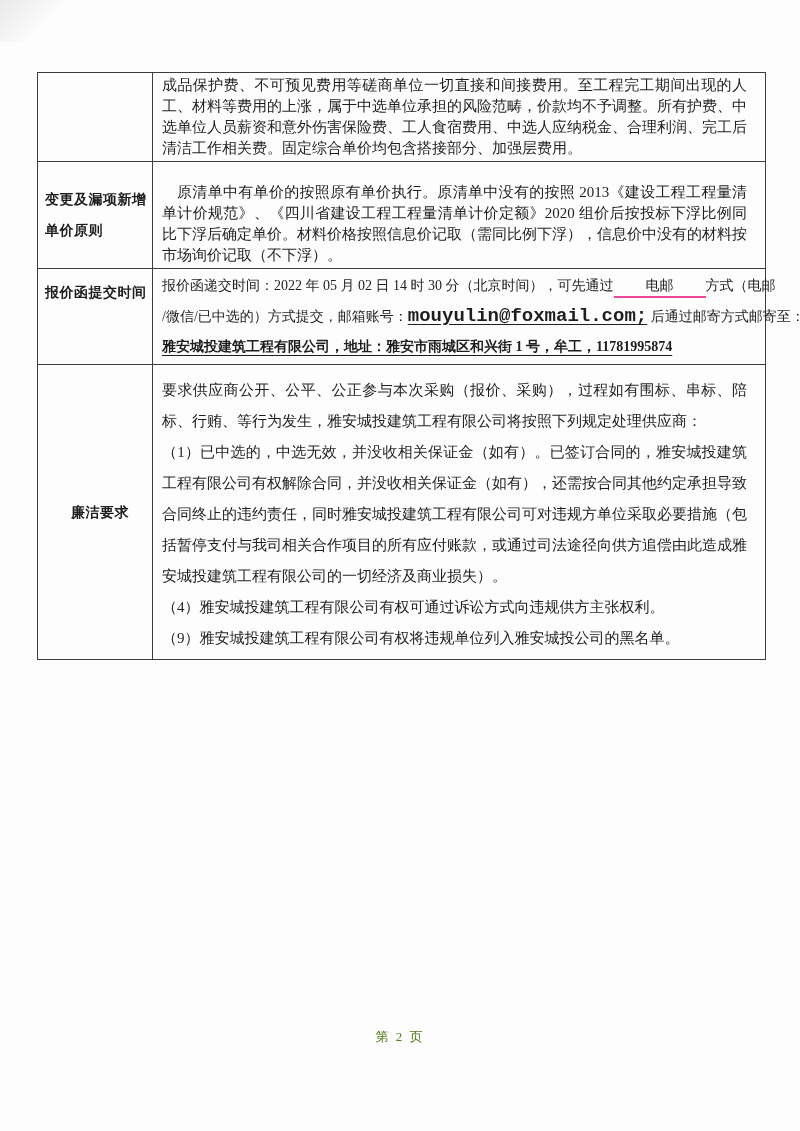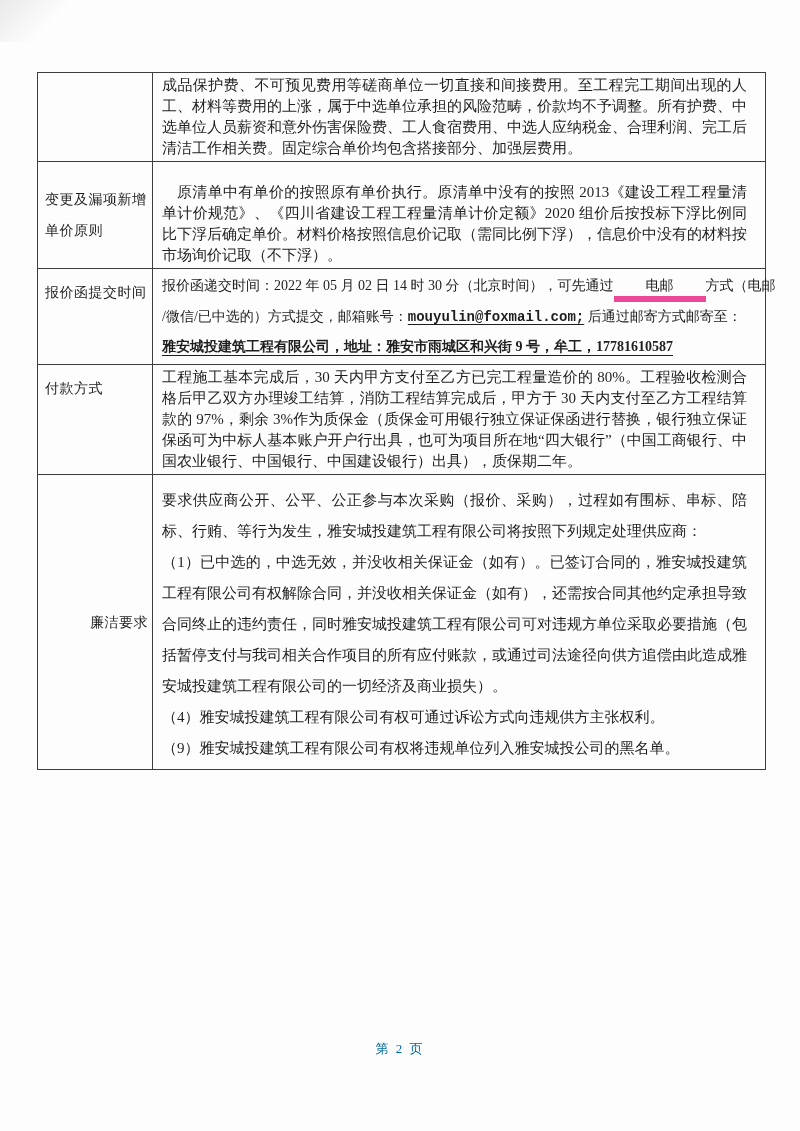--- a/index.html
+++ b/index.html
@@ -22,76 +22,75 @@
     position:absolute; left:37px; top:72px; width:728px;
     border-collapse:collapse; table-layout:fixed;
   }
   .spec-table td {
     border:1px solid #3d3d3d;
     vertical-align:top;
   }
   td.label-cell {
     width:115px;
     font-family:"Liberation Sans","DejaVu Sans",sans-serif;
-    font-weight:normal;
+    font-weight:bold;
     font-size:14px;
     line-height:2.2;
     padding:4px 4px 4px 7px;
     letter-spacing:0.5px;
   }
   td.content-cell {
     width:613px;
     font-size:15px;
     padding:2px 18px 2px 9px;
   }
   p.tight { line-height:21px; text-align:justify; }
   p.loose { line-height:31px; text-align:justify; }
   tr.r1 td { height:86px; }
   tr.r2 td { height:70px; }
   tr.r3 td { height:88px; }
   tr.r4 td { height:107px; }
   tr.r5 td { height:295px; }
   tr.r2 td.label-cell { vertical-align:middle; }
-  tr.r5 td.label-cell { vertical-align:middle; text-align:right; padding-left:14px; }
+  tr.r5 td.label-cell { vertical-align:middle; text-align:center; padding-left:14px; }
   tr.r3 td.label-cell { padding-top:8px; }
   tr.r4 td.label-cell { padding-top:8px; }
   tr.r2 p.tight { text-indent:1em;margin-top:18px; }
   tr.r5 td.content-cell { padding-top:10px;margin-left:24px; }
   
   .qline {
     font-size:14px;
     line-height:30px;
     white-space:nowrap;
   }
   .blank-field {
     display:inline-block;
     min-width:92px;
     text-align:center;
-    border-bottom:6px solid #ec4899;
+    border-bottom:2px solid #ec4899;
     line-height:20px;
   }
   .email {
     font-family:"Liberation Mono","DejaVu Sans Mono",monospace;
     font-weight:bold;
-    font-size:14px;
+    font-size:19px;
     text-decoration:underline;
     text-underline-offset:3px;
   }
   .uline-bold {
     font-weight:bold;
     text-decoration:underline;
     text-underline-offset:4px;
   }
   .footer {
     position:absolute; left:0; top:1028px; width:100%;
     text-align:center;
     font-size:13px;
-    color:#0369a1;
+    color:#4d7c0f;
     letter-spacing:2px;
-    margin-top:12px;
   }
 </style>
 </head>
 <body>
 
 <div class="page">
 
   <table class="spec-table">
     <tbody>
         <tr class="r1">
@@ -104,27 +103,21 @@
       <td class="label-cell">变更及漏项新增单价原则</td>
       <td class="content-cell">
         <p class="tight">原清单中有单价的按照原有单价执行。原清单中没有的按照 2013《建设工程工程量清单计价规范》、《四川省建设工程工程量清单计价定额》2020 组价后按投标下浮比例同比下浮后确定单价。材料价格按照信息价记取（需同比例下浮），信息价中没有的材料按市场询价记取（不下浮）。</p>
       </td>
     </tr>
     <tr class="r3">
       <td class="label-cell">报价函提交时间</td>
       <td class="content-cell">
         <div class="qline"><span>报价函递交时间：2022 年 05 月 02 日 14 时 30 分（北京时间），可先通过</span><span class="blank-field">电邮</span><span>方式（电邮</span></div>
         <div class="qline"><span>/微信/已中选的）方式提交，邮箱账号：</span><span class="email">mouyulin@foxmail.com;</span><span> 后通过邮寄方式邮寄至：</span></div>
-        <div class="qline"><span class="uline-bold">雅安城投建筑工程有限公司，地址：雅安市雨城区和兴街 9 号，牟工，17781610587</span></div>
-      </td>
-    </tr>
-    <tr class="r4">
-      <td class="label-cell">付款方式</td>
-      <td class="content-cell">
-        <p class="tight">工程施工基本完成后，30 天内甲方支付至乙方已完工程量造价的 80%。工程验收检测合格后甲乙双方办理竣工结算，消防工程结算完成后，甲方于 30 天内支付至乙方工程结算款的 97%，剩余 3%作为质保金（质保金可用银行独立保证保函进行替换，银行独立保证保函可为中标人基本账户开户行出具，也可为项目所在地“四大银行”（中国工商银行、中国农业银行、中国银行、中国建设银行）出具），质保期二年。</p>
+        <div class="qline"><span class="uline-bold">雅安城投建筑工程有限公司，地址：雅安市雨城区和兴街 1 号，牟工，11781995874</span></div>
       </td>
     </tr>
     <tr class="r5">
       <td class="label-cell">廉洁要求</td>
       <td class="content-cell">
         <p class="loose">要求供应商公开、公平、公正参与本次采购（报价、采购），过程如有围标、串标、陪标、行贿、等行为发生，雅安城投建筑工程有限公司将按照下列规定处理供应商：</p>
         <p class="loose">（1）已中选的，中选无效，并没收相关保证金（如有）。已签订合同的，雅安城投建筑工程有限公司有权解除合同，并没收相关保证金（如有），还需按合同其他约定承担导致合同终止的违约责任，同时雅安城投建筑工程有限公司可对违规方单位采取必要措施（包括暂停支付与我司相关合作项目的所有应付账款，或通过司法途径向供方追偿由此造成雅安城投建筑工程有限公司的一切经济及商业损失）。</p>
         <p class="loose">（4）雅安城投建筑工程有限公司有权可通过诉讼方式向违规供方主张权利。</p>
         <p class="loose">（9）雅安城投建筑工程有限公司有权将违规单位列入雅安城投公司的黑名单。</p>
       </td>

